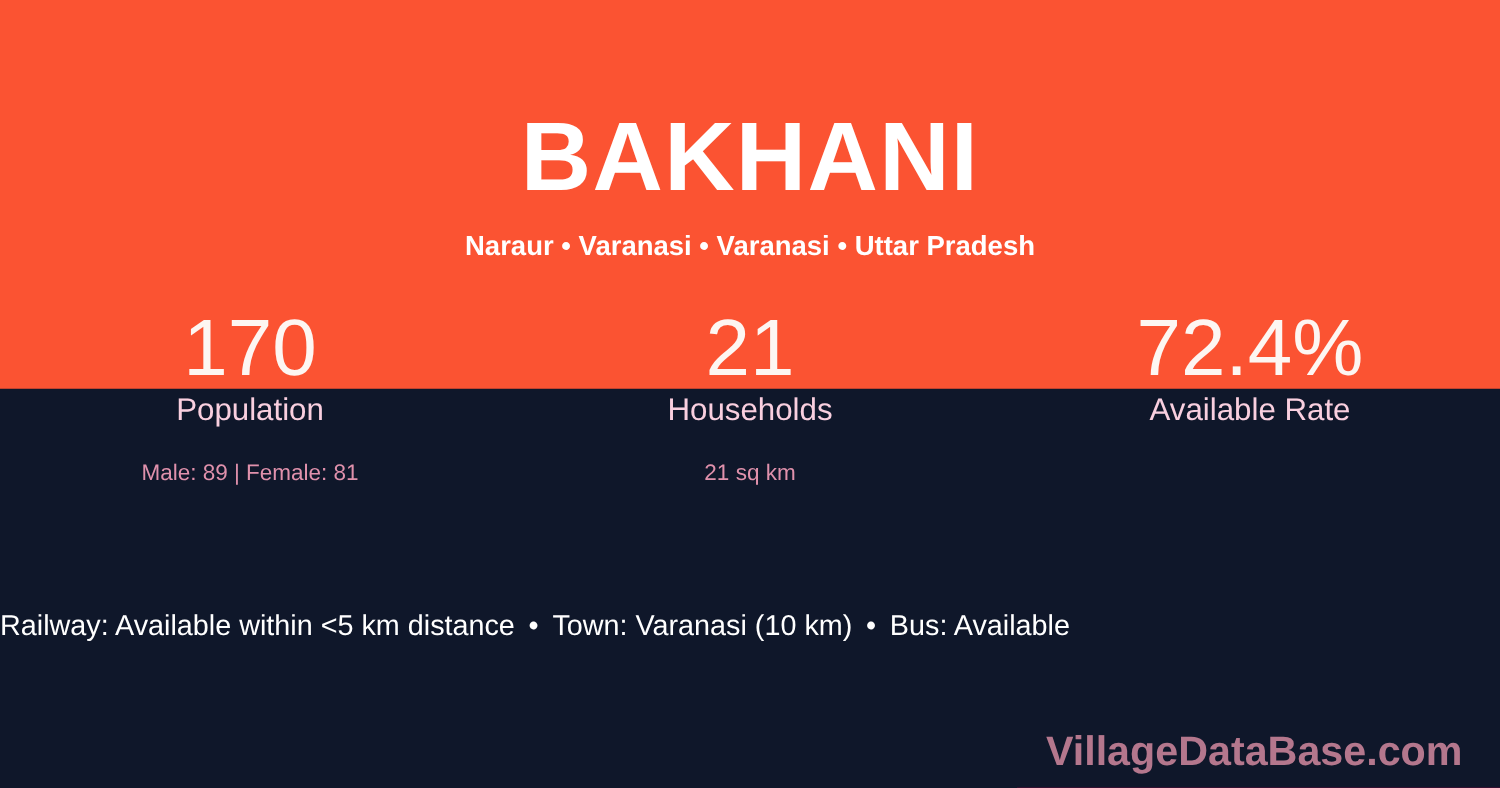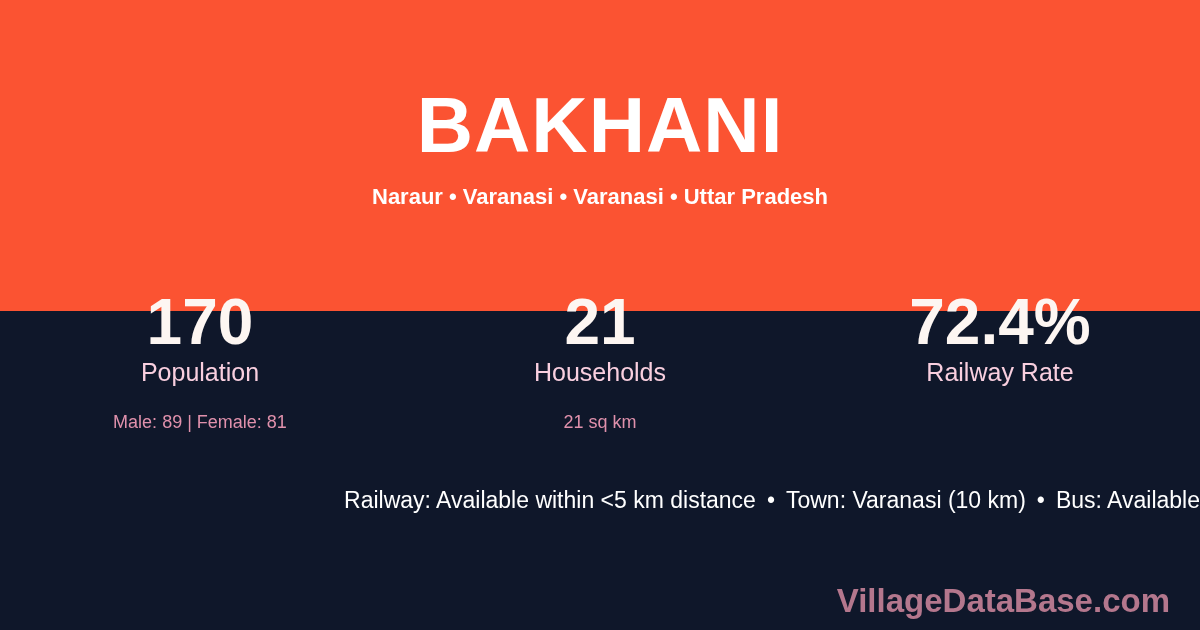--- a/index.html
+++ b/index.html
@@ -73,24 +73,23 @@
   }
 
   .stat-block {
     flex: 1 1 0;
     text-align: center;
   }
 
   .stat-value {
     font-size: 64px;
     line-height: 64px;
-    font-weight: 700;
+    font-weight: 400;
     color: #fdf6f2;
     white-space: nowrap;
-    margin-top: 44px;
   }
 
   .stat-label {
     margin-top: 4px;
     font-size: 25px;
     line-height: 28px;
     font-weight: 400;
     color: #f9cfdf;
     white-space: nowrap;
   }
@@ -103,21 +102,21 @@
     color: #e091ac;
     white-space: nowrap;
   }
 
   
   .info-line {
     position: absolute;
     left: 0;
     top: 484px;
     width: 1200px;
-    text-align: right;
+    text-align: left;
     font-size: 23px;
     line-height: 32px;
     color: #ffffff;
     white-space: nowrap;
   }
 
   .info-sep {
     display: inline-block;
     padding: 0 11px;
     color: #ffffff;
@@ -156,21 +155,21 @@
     </div>
 
     <div class="stat-block">
       <div class="stat-value">21</div>
       <div class="stat-label">Households</div>
       <div class="stat-sub">21 sq km</div>
     </div>
 
     <div class="stat-block">
       <div class="stat-value">72.4%</div>
-      <div class="stat-label">Railway Rate</div>
+      <div class="stat-label">Available Rate</div>
     </div>
 
   </div>
 
   <div class="info-line"><span>Railway: Available within &lt;5 km distance</span><span class="info-sep">•</span><span>Town: Varanasi (10 km)</span><span class="info-sep">•</span><span>Bus: Available</span></div>
 
   <div class="watermark">VillageDataBase.com</div>
 
 </div>
 

